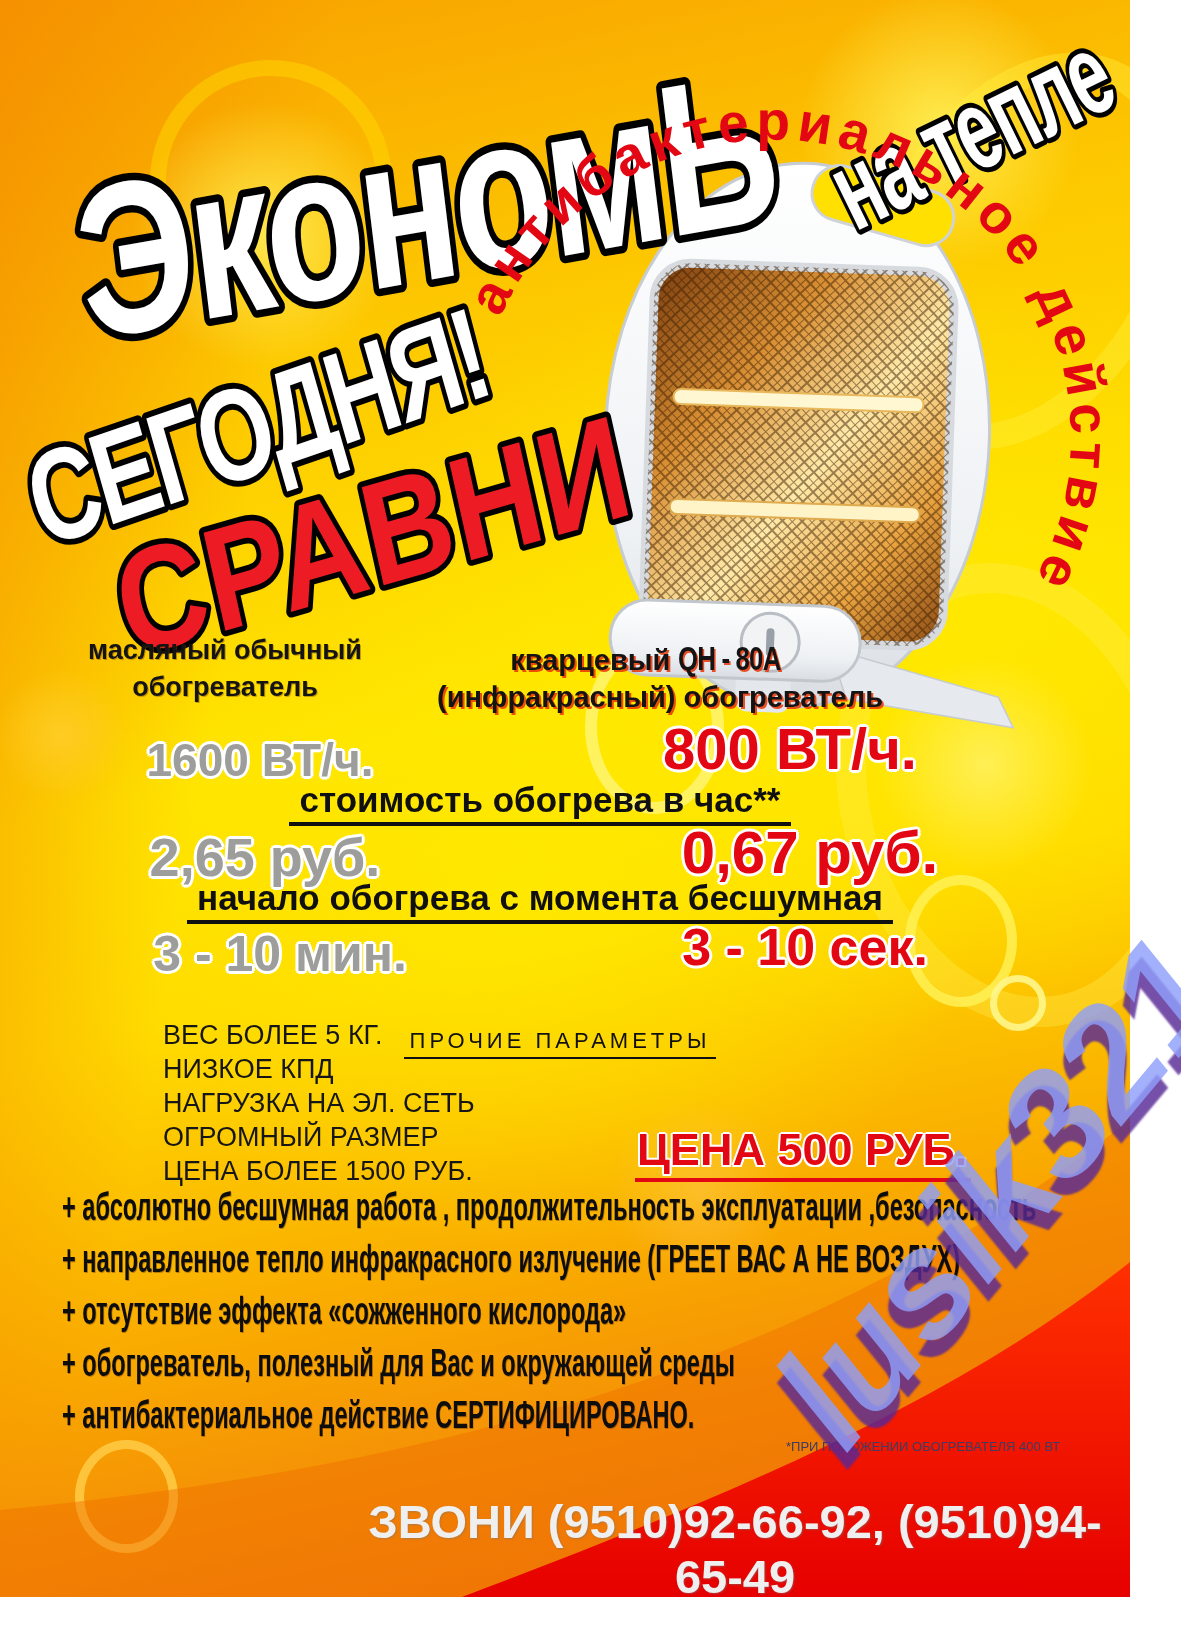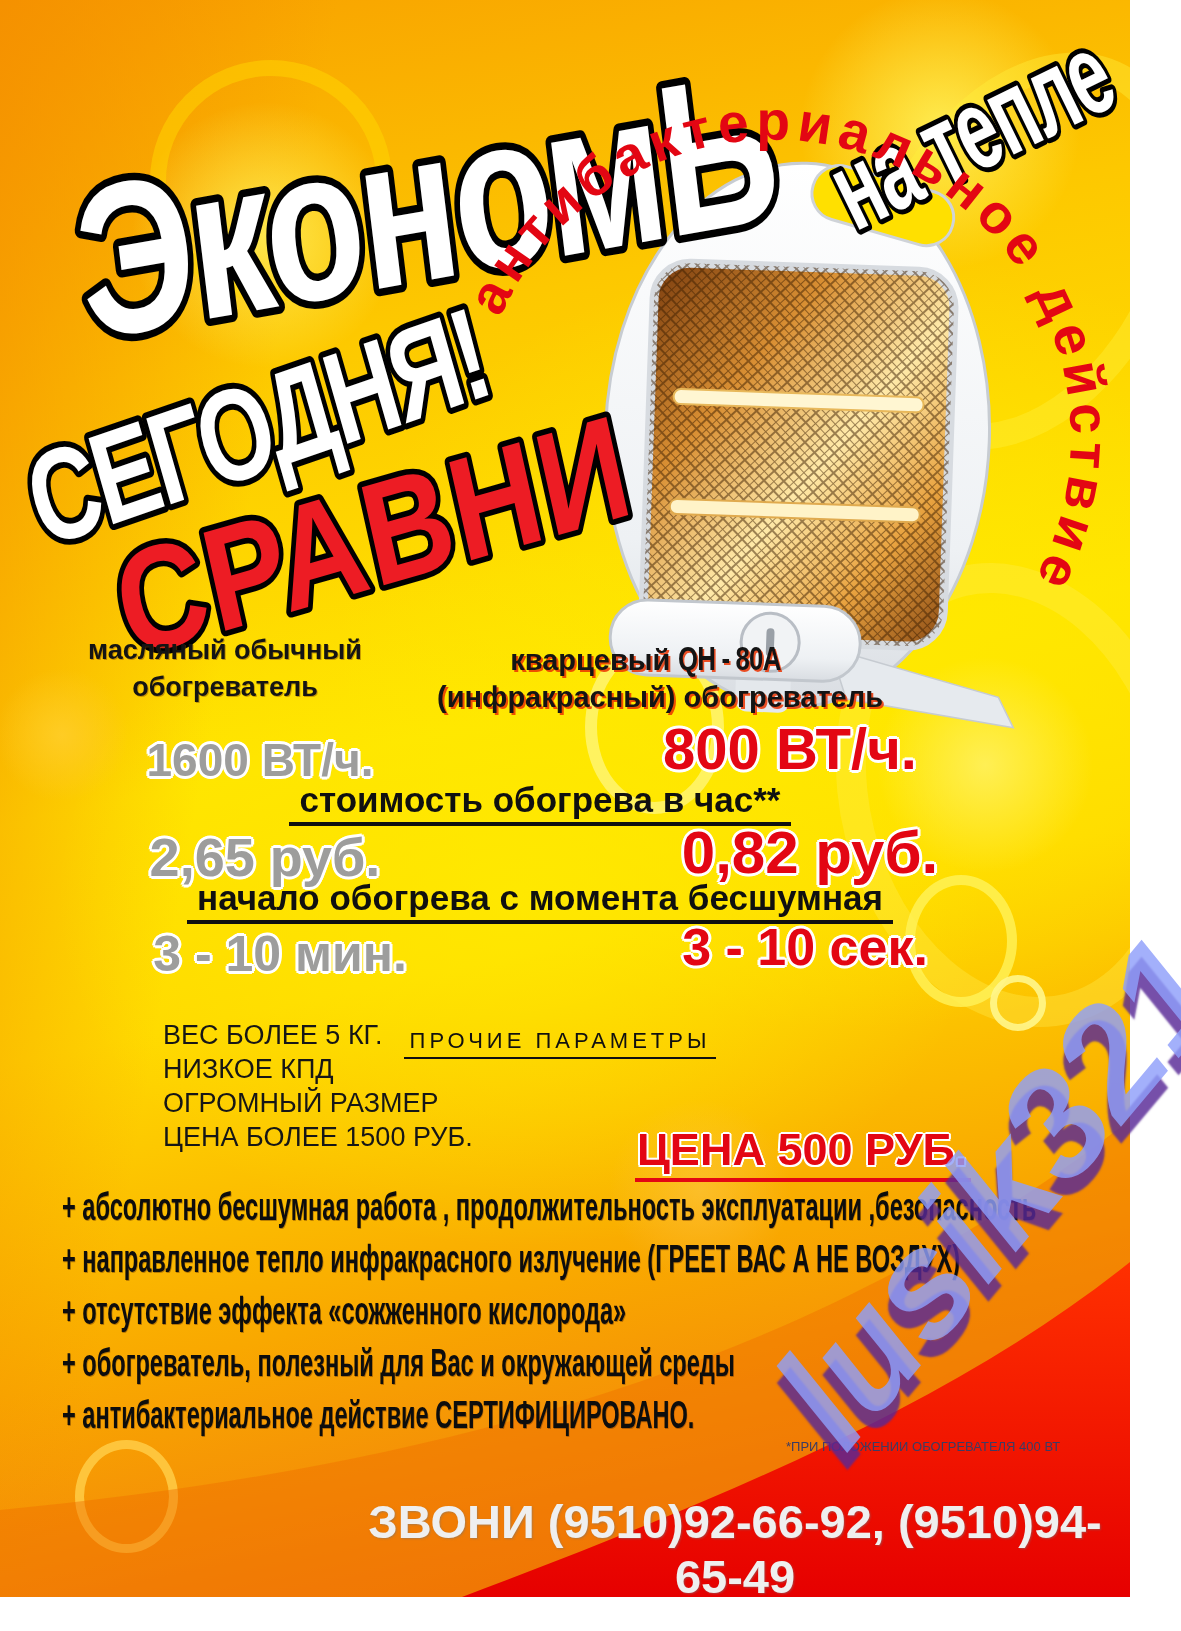--- a/index.html
+++ b/index.html
@@ -133,35 +133,36 @@
     <div>(инфракрасный) обогреватель</div>
   </div>
 
   <div class="abs ctr b gray ow" style="left:110px;top:733px;width:300px;font-size:46px;">1600 ВТ/ч.</div>
   <div class="abs ctr b red ow" style="left:600px;top:715px;width:380px;font-size:58px;">800 ВТ/ч.</div>
 
   <div class="abs ctr" style="left:230px;top:780px;width:620px;">
     <span class="ul-black b" style="font-size:35px;color:#101010;">стоимость обогрева в час**</span>
   </div>
   <div class="abs ctr b gray ow" style="left:100px;top:826px;width:330px;font-size:54px;">2,65 руб.</div>
-  <div class="abs ctr b red ow" style="left:610px;top:818px;width:400px;font-size:60px;">0,82 руб.</div>
+  <div class="abs ctr b red ow" style="left:610px;top:818px;width:400px;font-size:60px;">0,67 руб.</div>
 
   <div class="abs ctr" style="left:140px;top:878px;width:800px;">
     <span class="ul-black b" style="font-size:35px;color:#101010;">начало обогрева с момента бесшумная</span>
   </div>
   <div class="abs ctr b gray ow" style="left:110px;top:925px;width:340px;font-size:50px;">3 - 10 мин.</div>
   <div class="abs ctr b red ow" style="left:610px;top:917px;width:390px;font-size:52px;">3 - 10 сек.</div>
 
   <div class="abs ctr" style="left:330px;top:980px;width:460px;">
     <span class="ul-thin" style="font-size:22px;letter-spacing:4px;color:#101010;margin-top:48px;">ПРОЧИЕ ПАРАМЕТРЫ</span>
   </div>
 
   <div class="abs params" style="left:163px;top:1018px;width:420px;">
     <div>ВЕС БОЛЕЕ 5 КГ.</div>
     <div>НИЗКОЕ КПД</div>
+    <div>НАГРУЗКА НА ЭЛ. СЕТЬ</div>
     <div>ОГРОМНЫЙ РАЗМЕР</div>
     <div>ЦЕНА БОЛЕЕ 1500 РУБ.</div>
   </div>
   <div class="abs" style="left:635px;top:1124px;">
     <span class="price ow2">ЦЕНА 500 РУБ.</span>
   </div>
 
   <div class="abs" style="left:62px;top:1186px;width:1050px;">
     <div class="benefit-row"><span class="cond">+ абсолютно бесшумная работа , продолжительность эксплуатации ,безопасность</span></div>
     <div class="benefit-row"><span class="cond">+ направленное тепло инфракрасного излучение (ГРЕЕТ ВАС А НЕ ВОЗДУХ)</span></div>

